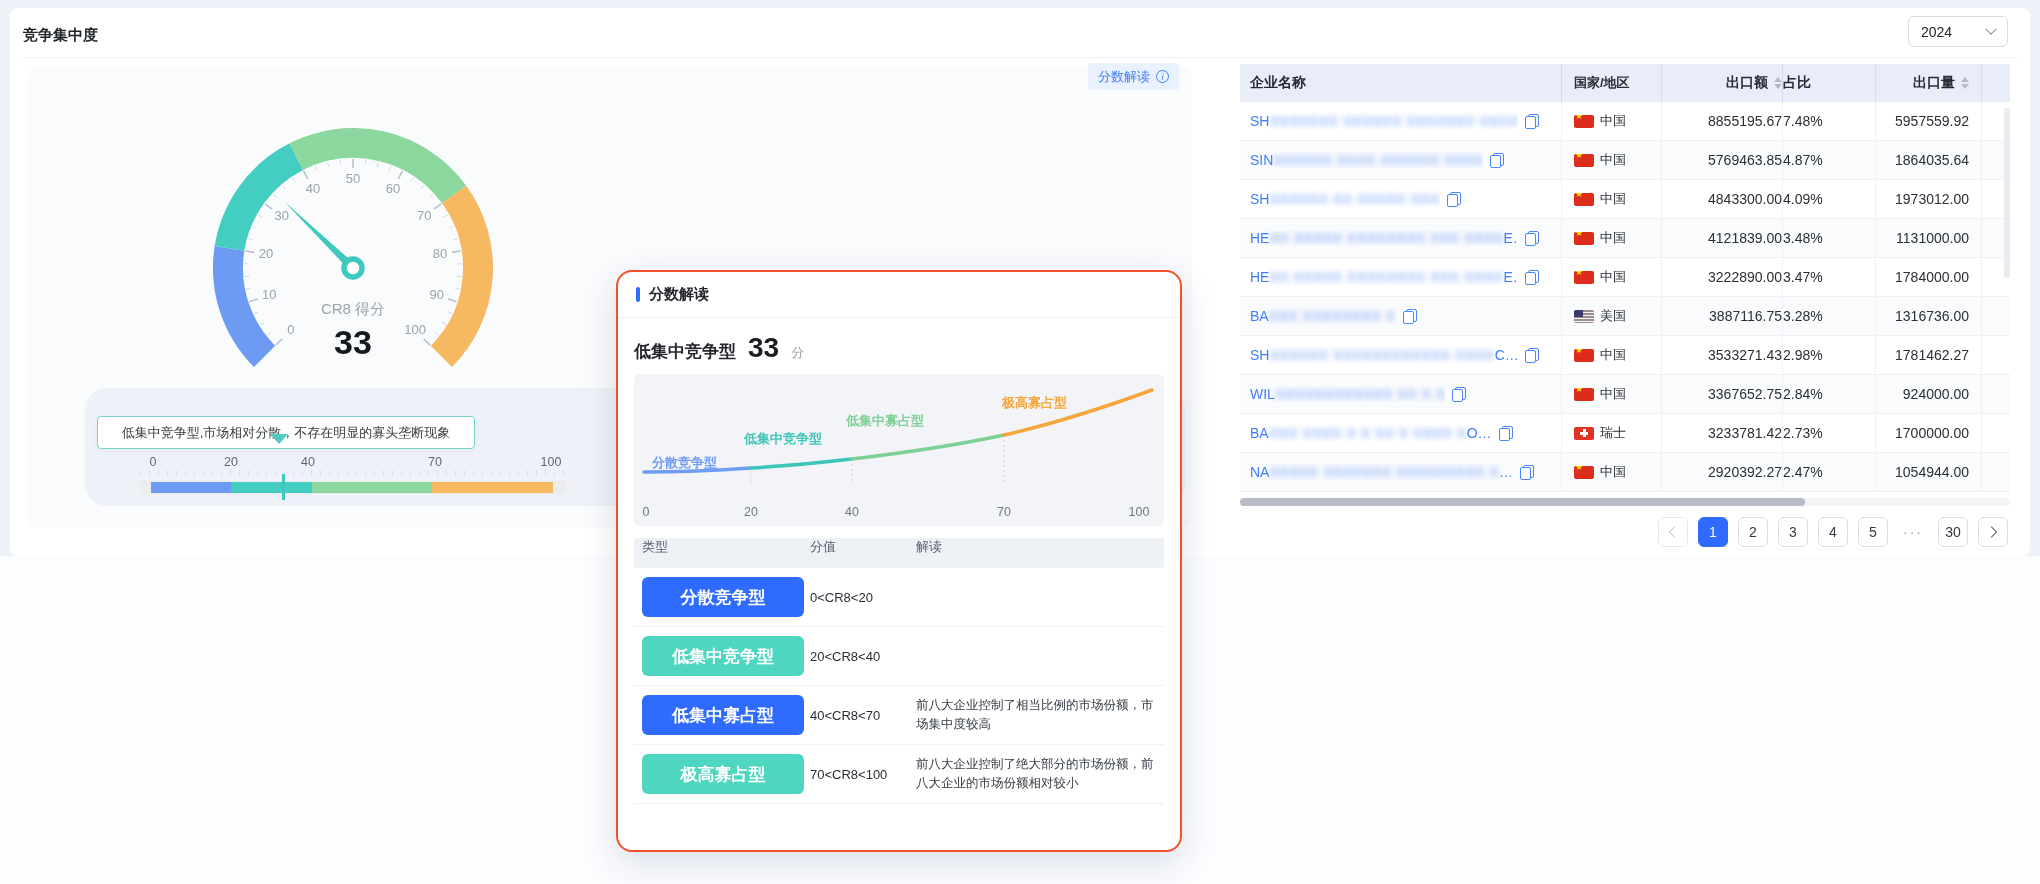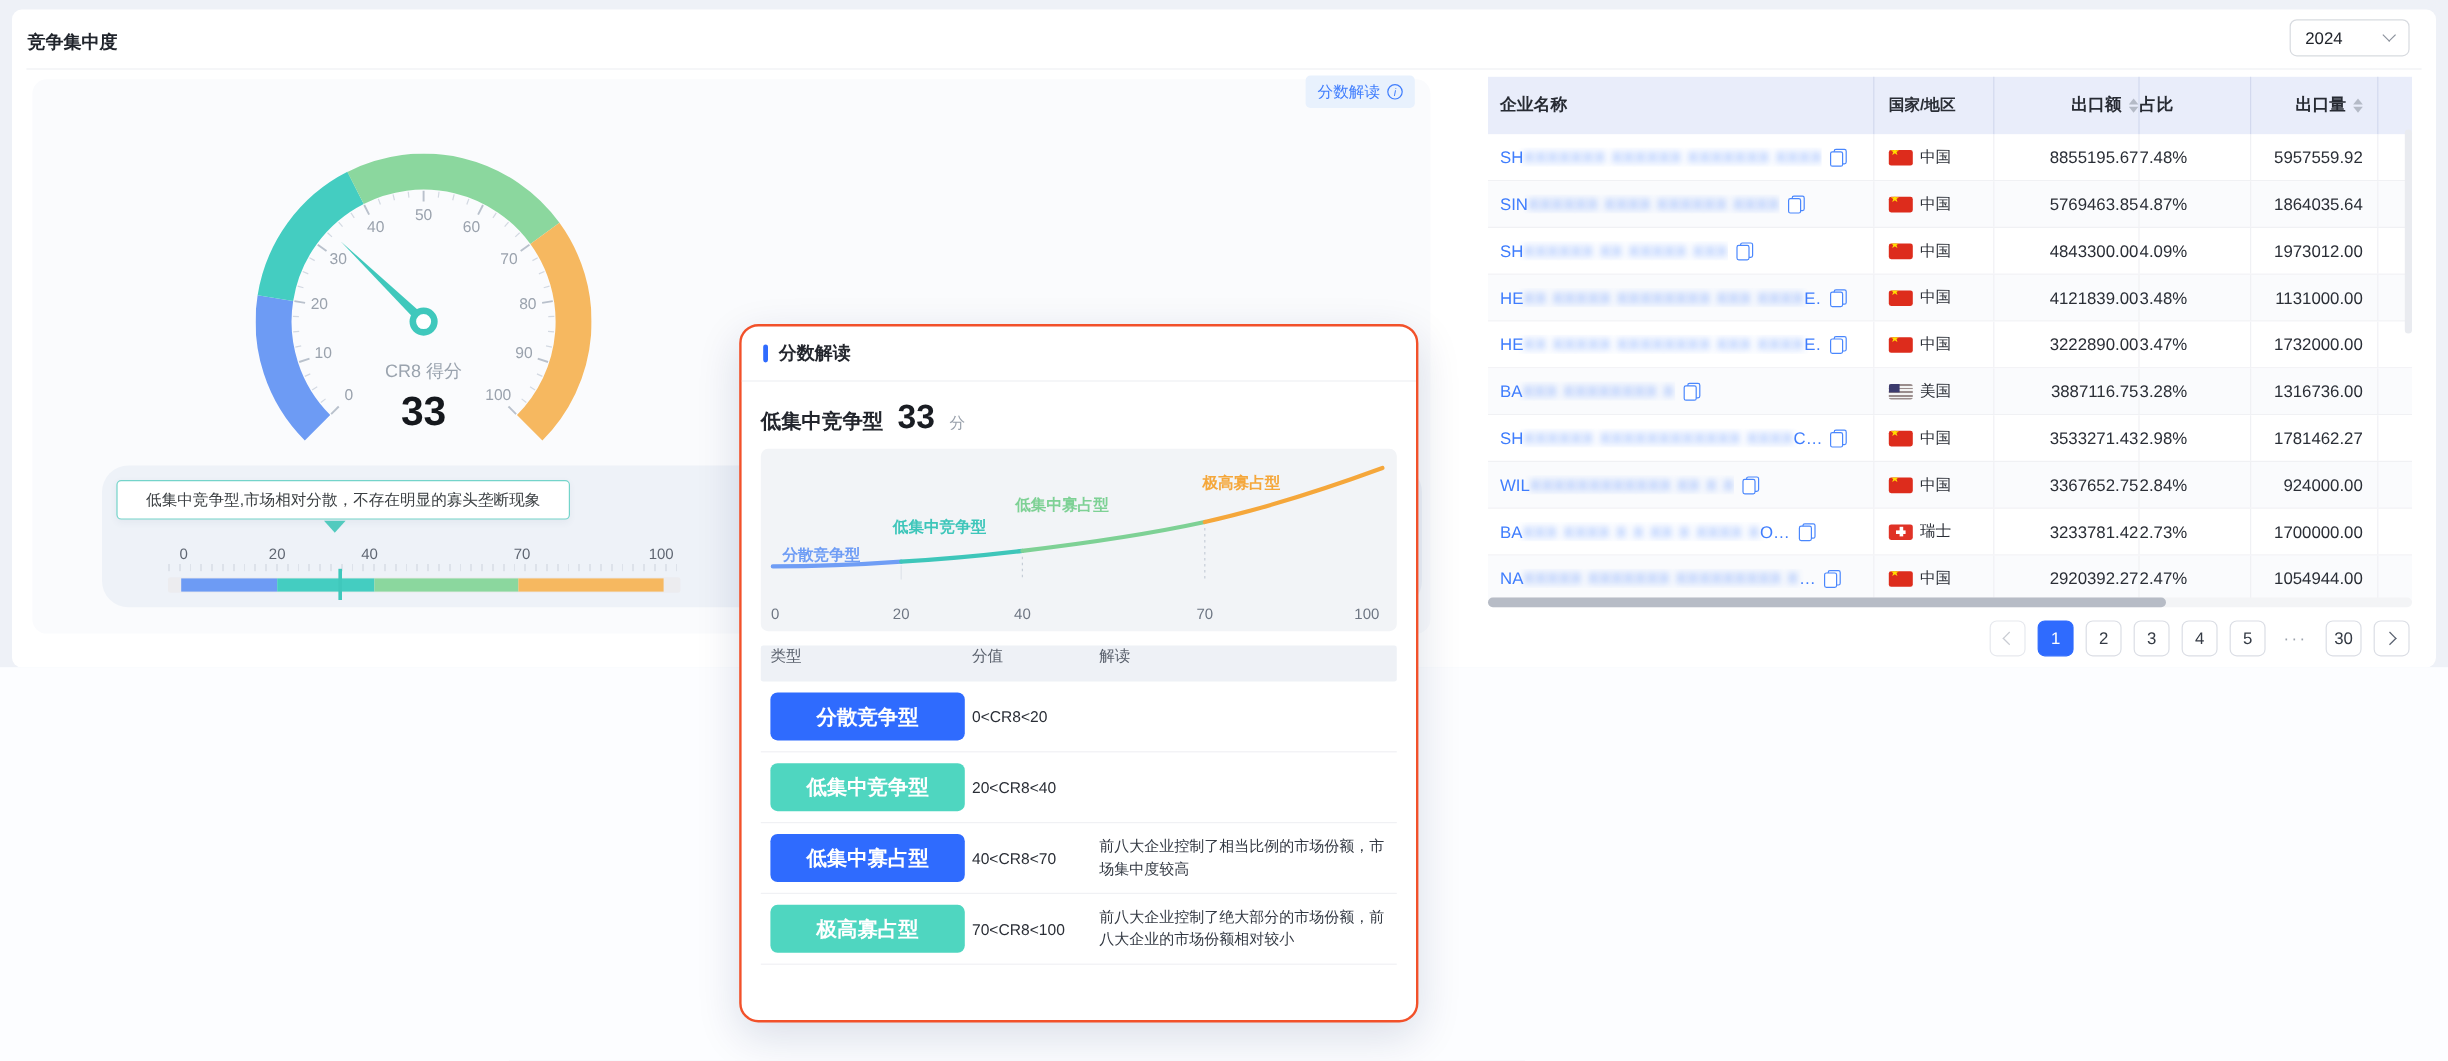--- a/index.html
+++ b/index.html
@@ -15,35 +15,35 @@
   
   .gauge-panel{position:absolute;left:17px;top:58px;width:1165px;height:462px;background:#fafbfd;border-radius:12px}
   .score-pill{position:absolute;left:1078px;top:55px;height:27px;padding:0 10px;background:#e8f1fd;border-radius:4px;display:flex;align-items:center;gap:6px;font-size:13px;color:#3f7dfd;cursor:pointer}
   .info-icon{width:13px;height:13px;border:1px solid #3f7dfd;border-radius:50%;display:inline-flex;align-items:center;justify-content:center;font-size:9px;font-style:italic}
   .gauge-svg{position:absolute;left:203px;top:120px}
   .gauge-tick-label{font-size:13px;fill:#9aa2ad}
   .gauge-title-t{font-size:15px;fill:#9aa3ae}
   .gauge-value-t{font-size:34px;font-weight:700;fill:#15181d}
 
   .slider-card{position:absolute;left:75px;top:380px;width:1100px;height:118px;background:#eef2f8;border-radius:22px}
-  .g-tooltip{position:absolute;left:87px;top:392px;width:378px;height:33px;background:#fff;border:1px solid #74d4ca;border-radius:4px;display:flex;align-items:center;justify-content:center;font-size:13px;color:#3c4043;box-shadow:0 2px 6px rgba(60,80,120,.06)}
+  .g-tooltip{position:absolute;left:87px;top:408px;width:378px;height:33px;background:#fff;border:1px solid #74d4ca;border-radius:4px;display:flex;align-items:center;justify-content:center;font-size:13px;color:#3c4043;box-shadow:0 2px 6px rgba(60,80,120,.06)}
   .g-tooltip-arrow{position:absolute;left:260px;top:426px;width:0;height:0;border-left:9px solid transparent;border-right:9px solid transparent;border-top:10px solid #52cabe}
   .sl-label{position:absolute;top:447px;transform:translateX(-50%);font-size:12.5px;color:#5f6672}
   .sl-ticks{position:absolute;left:130px;top:462px;width:427px;height:6px;background:repeating-linear-gradient(90deg,#dde2ea 0 1.5px,transparent 1.5px 9px)}
   .sl-track{position:absolute;left:130px;top:473px;width:427px;height:13px;background:#ececef;border-radius:2px}
   .sl-seg{position:absolute;top:474px;height:11px}
   .sl-seg.b{left:141px;width:80px;background:#6d9bf4}
   .sl-seg.t{left:221px;width:81px;background:#44cdc1}
   .sl-seg.g{left:302px;width:120px;background:#8bd79e}
   .sl-seg.o{left:422px;width:121px;background:#f6b860}
   .sl-marker{position:absolute;left:272px;top:466px;width:3px;height:26px;background:#3fc8bc}
 
   
   .ctable{position:absolute;left:1230px;top:56px;width:770px;font-size:14px}
-  .chead{display:flex;height:48px;background:#e9edfa;font-weight:700;color:#272b33}
+  .chead{display:flex;height:38px;background:#e9edfa;font-weight:700;color:#272b33}
   .chead .c{border-right:1px solid #d3d9ee}
   .chead .c:last-child{border-right:none}
   .c{display:flex;align-items:center;height:100%;overflow:hidden}
   .col-name{width:322px;padding-left:10px}
   .col-country{width:100px;padding-left:12px;gap:6px;font-size:13px;color:#2a2e36}
   .col-amt{width:121px;justify-content:flex-end;}
   .col-share{width:93px;padding-right:4px}
   .col-vol{width:106px;justify-content:flex-end;padding-right:12px}
   .col-gutter{width:28px}
   .crow{display:flex;height:39px;border-bottom:1px solid #f0f1f4;background:#fff;color:#2a2e36}
@@ -324,21 +324,21 @@
               <span>E…</span>
             </a>
             <span class="copy-icon"></span>
           </div>
         <div class="c col-country">
             <span class="flag flag-cn"></span>
             <span>中国</span>
           </div>
         <div class="c col-amt">3222890.00</div>
         <div class="c col-share">3.47%</div>
-        <div class="c col-vol">1732000.00</div>
+        <div class="c col-vol">1784000.00</div>
         <div class="c col-gutter"></div>
       </div>
       <div class="crow alt">
         <div class="c col-name">
             <a class="co-link">
               <span>BA</span>
               <span class="nm">XXX XXXXXXXX X</span>
               <span></span>
             </a>
             <span class="copy-icon"></span>

